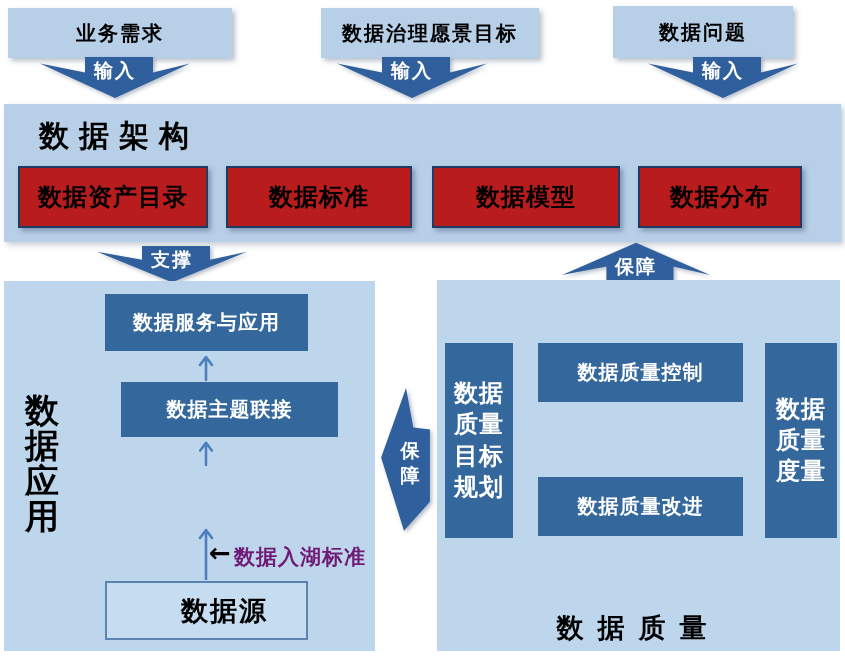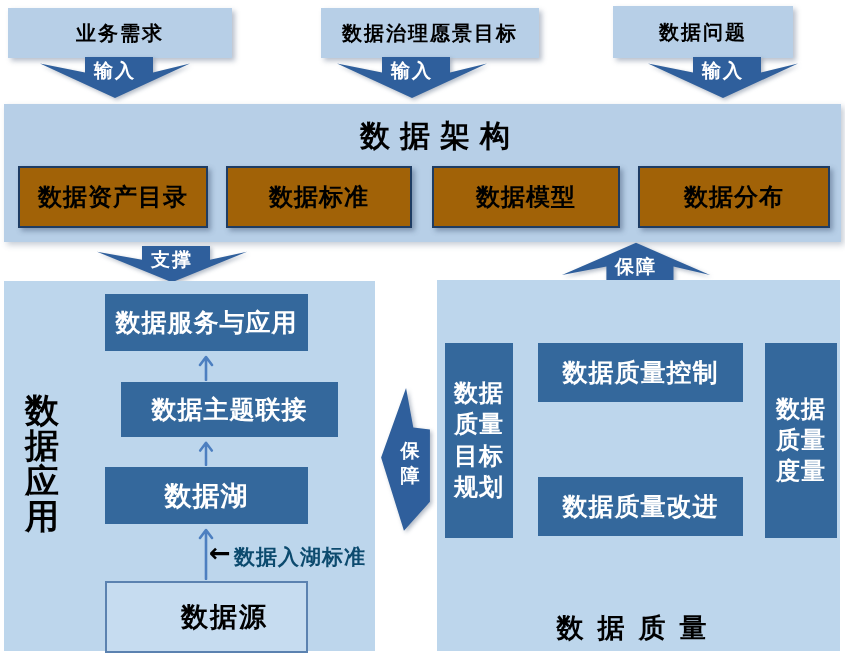--- a/index.html
+++ b/index.html
@@ -12,60 +12,60 @@
   
   .top-box{
     background:var(--light-blue);display:flex;align-items:center;justify-content:center;
     font-size:20px;letter-spacing:2px;box-shadow:3px 3px 5px rgba(70,90,120,.38);
   }
   
   .band{
     background:var(--light-blue);box-shadow:3px 3px 6px rgba(70,90,120,.3);
   }
   .band-title{
-    position:absolute;left:0;right:0;top:12px;text-align:center;
+    position:absolute;left:0;right:0;top:12px;text-align:left;
     font-size:30px;letter-spacing:10px;margin-left:35px;
   }
   .arch-item{
-    background:#a16207;border:2px solid var(--white-box-border);
+    background:#b91c1c;border:2px solid var(--white-box-border);
     display:flex;align-items:center;justify-content:center;
     font-size:24px;letter-spacing:1px;box-shadow:3px 3px 5px rgba(60,80,110,.45);
   }
   
   .block-arrow{overflow:visible;}
   .block-arrow svg{display:block;width:100%;height:100%;filter:drop-shadow(2px 2px 2px rgba(60,80,110,.4));}
   .arrow-fill{fill:var(--dark-arrow);}
   .arrow-label{
     position:absolute;left:0;width:100%;text-align:center;color:#fff;
     font-size:19px;letter-spacing:2px;font-weight:bold;
   }
   .arrow-label.at-top{top:1px;}
   .arrow-label.at-bottom{bottom:1px;}
   
   .panel{background:var(--panel-blue);}
   .dark-box{
     background:var(--dark-box);color:#fff;display:flex;align-items:center;justify-content:center;
-    font-size:25px;letter-spacing:1px;text-align:center;
+    font-size:20px;letter-spacing:1px;text-align:center;
   }
   .v-text{
     word-break:break-all;line-height:1.3;font-size:24px;padding:0 8px;
   }
   .app-title{
     font-size:34px;line-height:1.04;word-break:break-all;text-align:center;color:#000;
   }
   .quality-title{
     text-align:center;font-size:27px;letter-spacing:14px;color:#000;
   }
   .connector svg{display:block;width:100%;height:100%;}
   .connector-path{stroke:var(--connector);stroke-width:2.6;fill:none;stroke-linecap:round;stroke-linejoin:round;}
   .source-box{
     background:var(--source-fill);border:2px solid var(--source-border);
     display:flex;align-items:center;justify-content:center;font-size:27px;letter-spacing:2px;
   }
-  .lake-note{font-size:21px;letter-spacing:1px;color:#0c4a6e;}
+  .lake-note{font-size:21px;letter-spacing:1px;color:#701a75;}
   .lake-note-arrow{font-size:26px;color:#000;line-height:1;}
   .left-assure-label{
     position:absolute;left:21px;top:52px;width:22px;color:#fff;font-size:19px;
     line-height:1.3;word-break:break-all;text-align:center;
   }
 </style>
 </head>
 <body>
 
 <div class="stage">
@@ -103,21 +103,21 @@
     <div class="band-title">数据架构</div>
     <div class="abs arch-item" style="left:14px;top:62px;width:190px;height:62px;">
       <span>数据资产目录</span>
     </div>
     <div class="abs arch-item" style="left:222px;top:62px;width:186px;height:62px;">
       <span>数据标准</span>
     </div>
     <div class="abs arch-item" style="left:428px;top:62px;width:188px;height:62px;">
       <span>数据模型</span>
     </div>
-    <div class="abs arch-item" style="left:634px;top:62px;width:192px;height:62px;">
+    <div class="abs arch-item" style="left:634px;top:62px;width:164px;height:62px;">
       <span>数据分布</span>
     </div>
   </div>
 
   <div class="abs block-arrow" style="left:97px;top:246px;width:150px;height:37px;">
     <svg viewBox="0 0 150 46" preserveAspectRatio="none">
       <polygon class="arrow-fill" points="45,0 113,0 113,17 150,7 75,45 0,7 45,17"></polygon>
     </svg>
     <span class="arrow-label at-top">支撑</span>
   </div>
@@ -145,34 +145,31 @@
     <div class="abs dark-box" style="left:101px;top:101px;width:217px;height:55px;margin-left:16px;">
       <span>数据主题联接</span>
     </div>
 
     <div class="abs connector" style="left:192px;top:158px;width:20px;height:27px;">
       <svg viewBox="0 0 20 28">
         <path class="connector-path" d="M10,27 L10,5 M4,12 L10,4 L16,12"></path>
       </svg>
     </div>
 
-    <div class="abs dark-box" style="left:101px;top:186px;width:203px;height:57px;font-size:27px;">
-      <span>数据湖</span>
-    </div>
 
     <div class="abs connector" style="left:192px;top:245px;width:20px;height:54px;">
       <svg viewBox="0 0 20 54" preserveAspectRatio="none">
         <path class="connector-path" d="M10,53 L10,5 M4,12 L10,4 L16,12"></path>
       </svg>
     </div>
 
     <span class="abs lake-note-arrow" style="left:205px;top:259px;">←</span>
     <span class="abs lake-note" style="left:230px;top:262px;">数据入湖标准</span>
 
-    <div class="abs source-box" style="left:101px;top:300px;width:203px;height:72px;padding-left:36px;">
+    <div class="abs source-box" style="left:101px;top:300px;width:203px;height:59px;padding-left:36px;">
       <span>数据源</span>
     </div>
   </div>
 
   <div class="abs block-arrow" style="left:378px;top:386px;width:54px;height:150px;">
     <svg viewBox="0 0 52 145" preserveAspectRatio="none">
       <polygon class="arrow-fill" points="27,2 34,40 50,42 50,112 25,140 3,69"></polygon>
     </svg>
     <span class="left-assure-label">保障</span>
   </div>

